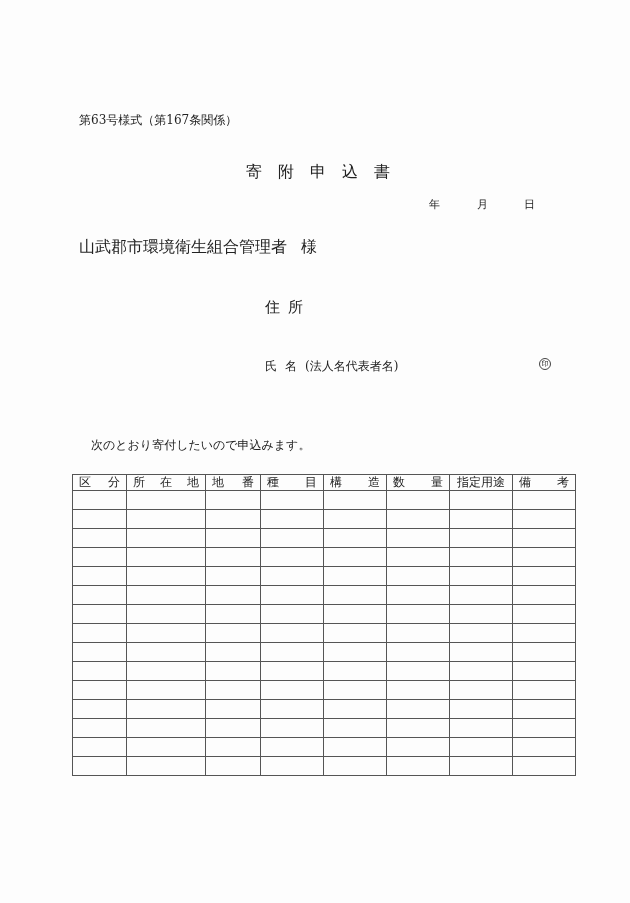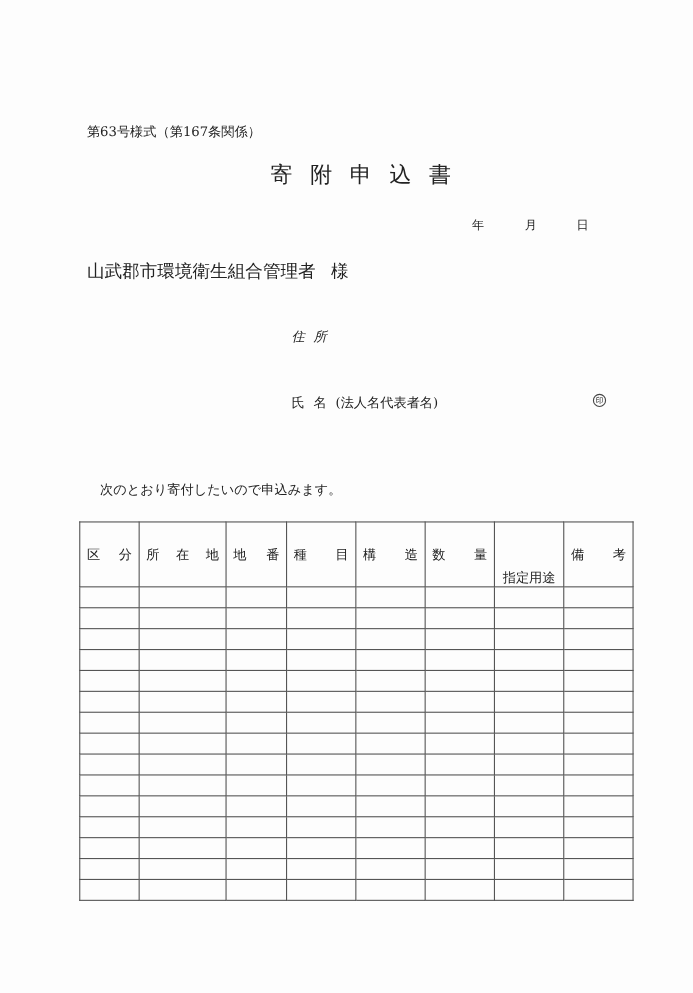--- a/index.html
+++ b/index.html
@@ -3,42 +3,42 @@
   <meta charset="utf-8">
   <style>
     html, body { margin: 0; padding: 0; }
     body {
       width: 630px; height: 903px; background: #fdfdfd; position: relative;
       font-family: "DejaVu Serif", "Liberation Serif", serif; color: #222;
       overflow: hidden;
     }
     .abs { position: absolute; white-space: nowrap; }
     .form-no { left: 79px; top: 112px; font-size: 12px; }
-    .title { left: 246px; top: 145px; font-size: 20px; letter-spacing: 16px; }
+    .title { left: 246px; top: 162px; font-size: 16px; letter-spacing: 16px; }
     .date { left: 429px; top: 197px; font-size: 11px; display: flex; }
     .date span { display: inline-block; }
     .addressee { left: 79px; top: 237px; font-size: 16px; text-align: center; }
     .addressee .sama { margin-left: 14px; }
-    .addr-label { left: 265px; top: 298px; font-size: 12px; letter-spacing: 8px; font-style: italic; }
+    .addr-label { left: 265px; top: 298px; font-size: 15px; letter-spacing: 8px; }
     .name-label { left: 265px; top: 358px; font-size: 12px; }
     .name-label .nm { letter-spacing: 8px; text-align: right; }
     .seal { left: 539px; top: 358px; width: 10px; height: 10px; border: 1px solid #444; border-radius: 50%;
       font-size: 7px; line-height: 10px; text-align: center; }
     .intro { left: 91px; top: 437px; font-size: 12px; font-family: Liberation Mono, monospace; }
     table.form-table {
       position: absolute; left: 72px; top: 474px; border-collapse: collapse;
       width: 503px; table-layout: fixed; font-size: 12px;
     }
     .form-table td, .form-table th {
       border: 1px solid #555; padding: 0; font-weight: normal;
     }
     .form-table th { height: 15px; line-height: 15px; }
     .form-table td { height: 18px; }
     .form-table th .hd { display: flex; justify-content: space-between; padding: 0 6px; }
-    .form-table th .hd.center { justify-content: center; margin-top: 43px; }
+    .form-table th .hd.center { justify-content: center; }
   </style>
 </head>
 <body>
 
 <div class="abs form-no">第63号様式（第167条関係）</div>
 
 <div class="abs title">寄附申込書</div>
 
 <div class="abs date">
   <span style="width:48px">年</span>

